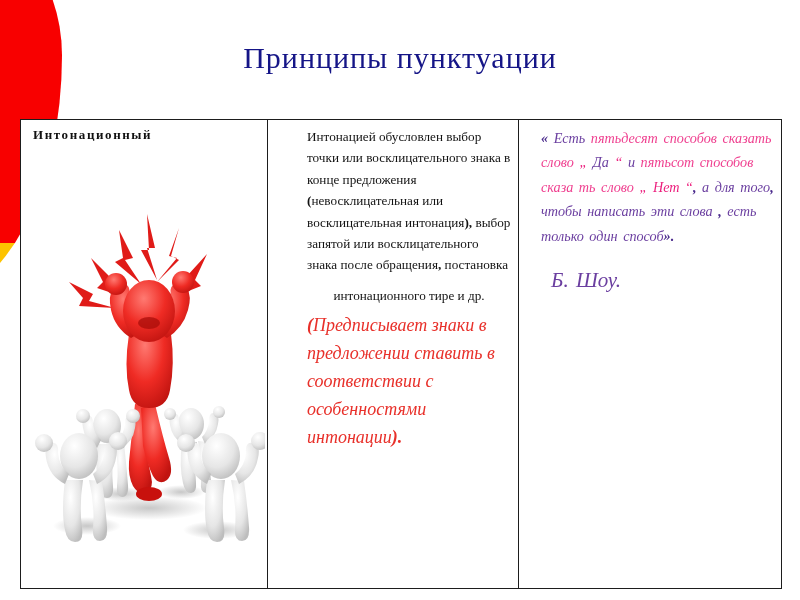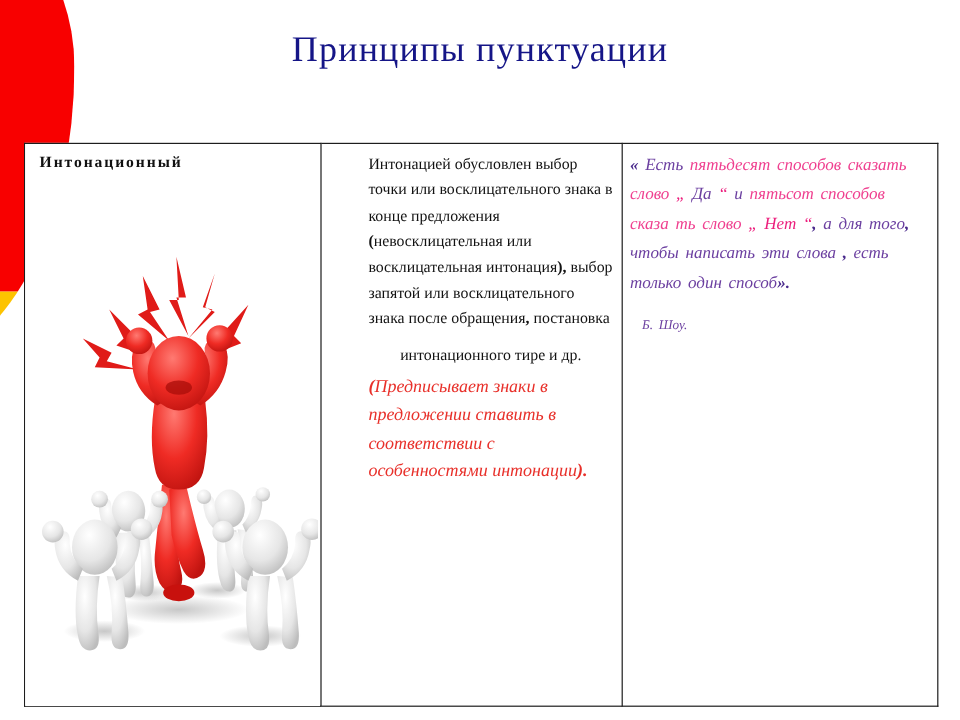--- a/index.html
+++ b/index.html
@@ -36,21 +36,21 @@
   #corner-decor .band-yellow {
     position: absolute;
     left: 0; top: 338px; right: 0; bottom: 0;
     background: #fdc300;
   }
 
   
   #slide-title {
     position: absolute;
     left: 0;
-    top: 25px;
+    top: 41px;
     width: 800px;
     text-align: center;
     font-size: 30px;
     font-weight: normal;
     letter-spacing: 1px;
     color: #151587;
     z-index: 3;
     white-space: nowrap;
   }
 
@@ -108,44 +108,45 @@
   .descr-tail {
     display: block;
     margin-top: 9px;
     text-align: center;
   }
   .descr-note {
     display: block;
     margin-top: 6px;
     color: #e8302a;
     font-style: italic;
-    font-size: 15px;
+    font-size: 18px;
     line-height: 1.55;
   }
   .descr-note .pct { font-weight: bold; font-style: italic; }
 
   
   .quote-body {
     padding: 6px 6px 0 6px;
     font-style: italic;
     font-size: 14.2px;
     line-height: 1.72;
     color: #ef3f8f;
     word-spacing: 2px;
+    margin-left: 16px;
   }
   .quote-body .dark  { color: #4a2a8c; font-weight: bold; }
   .quote-body .plum  { color: #6b3fa0; }
   .quote-body .hot   { color: #ec1d7c; }
   .quote-author {
     display: block;
     margin-top: 14px;
     padding-left: 10px;
     color: #6b3fa0;
     font-style: italic;
-    font-size: 11px;
+    font-size: 21px;
   }
 </style>
 </head>
 <body>
 
 <div id="corner-decor">
   <div class="band-red"></div>
   <div class="band-yellow"></div>
 </div>
 

